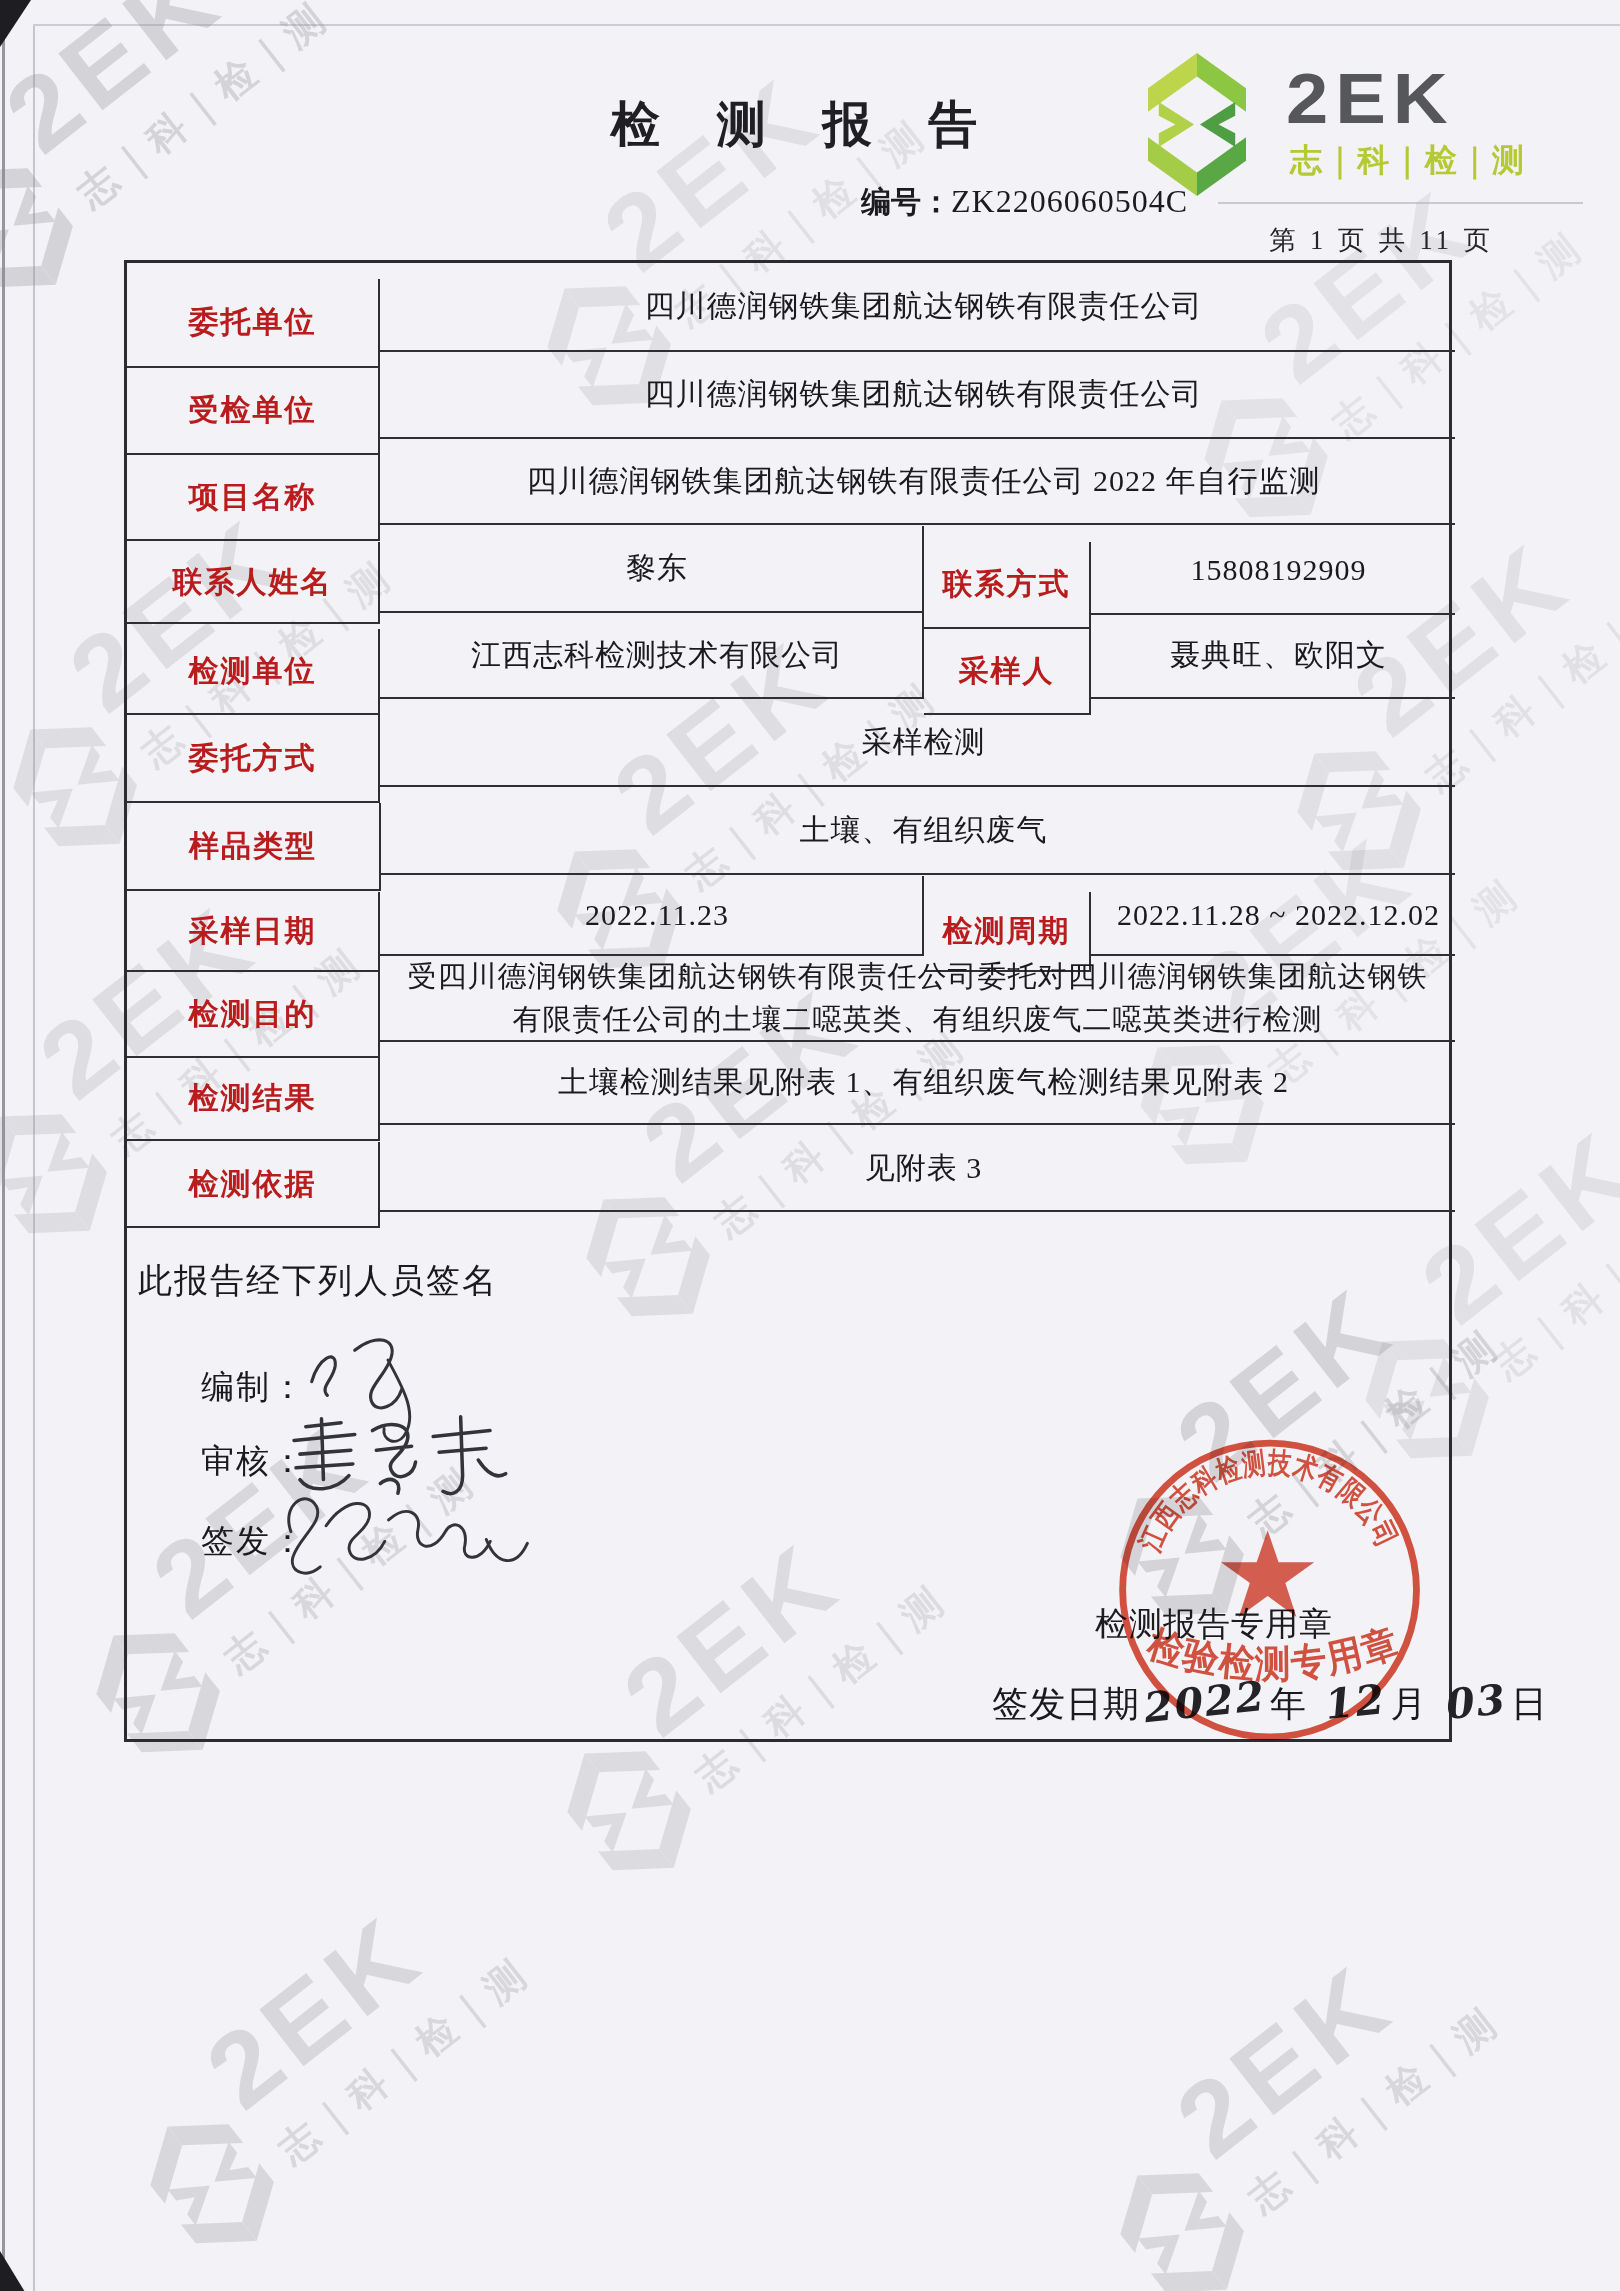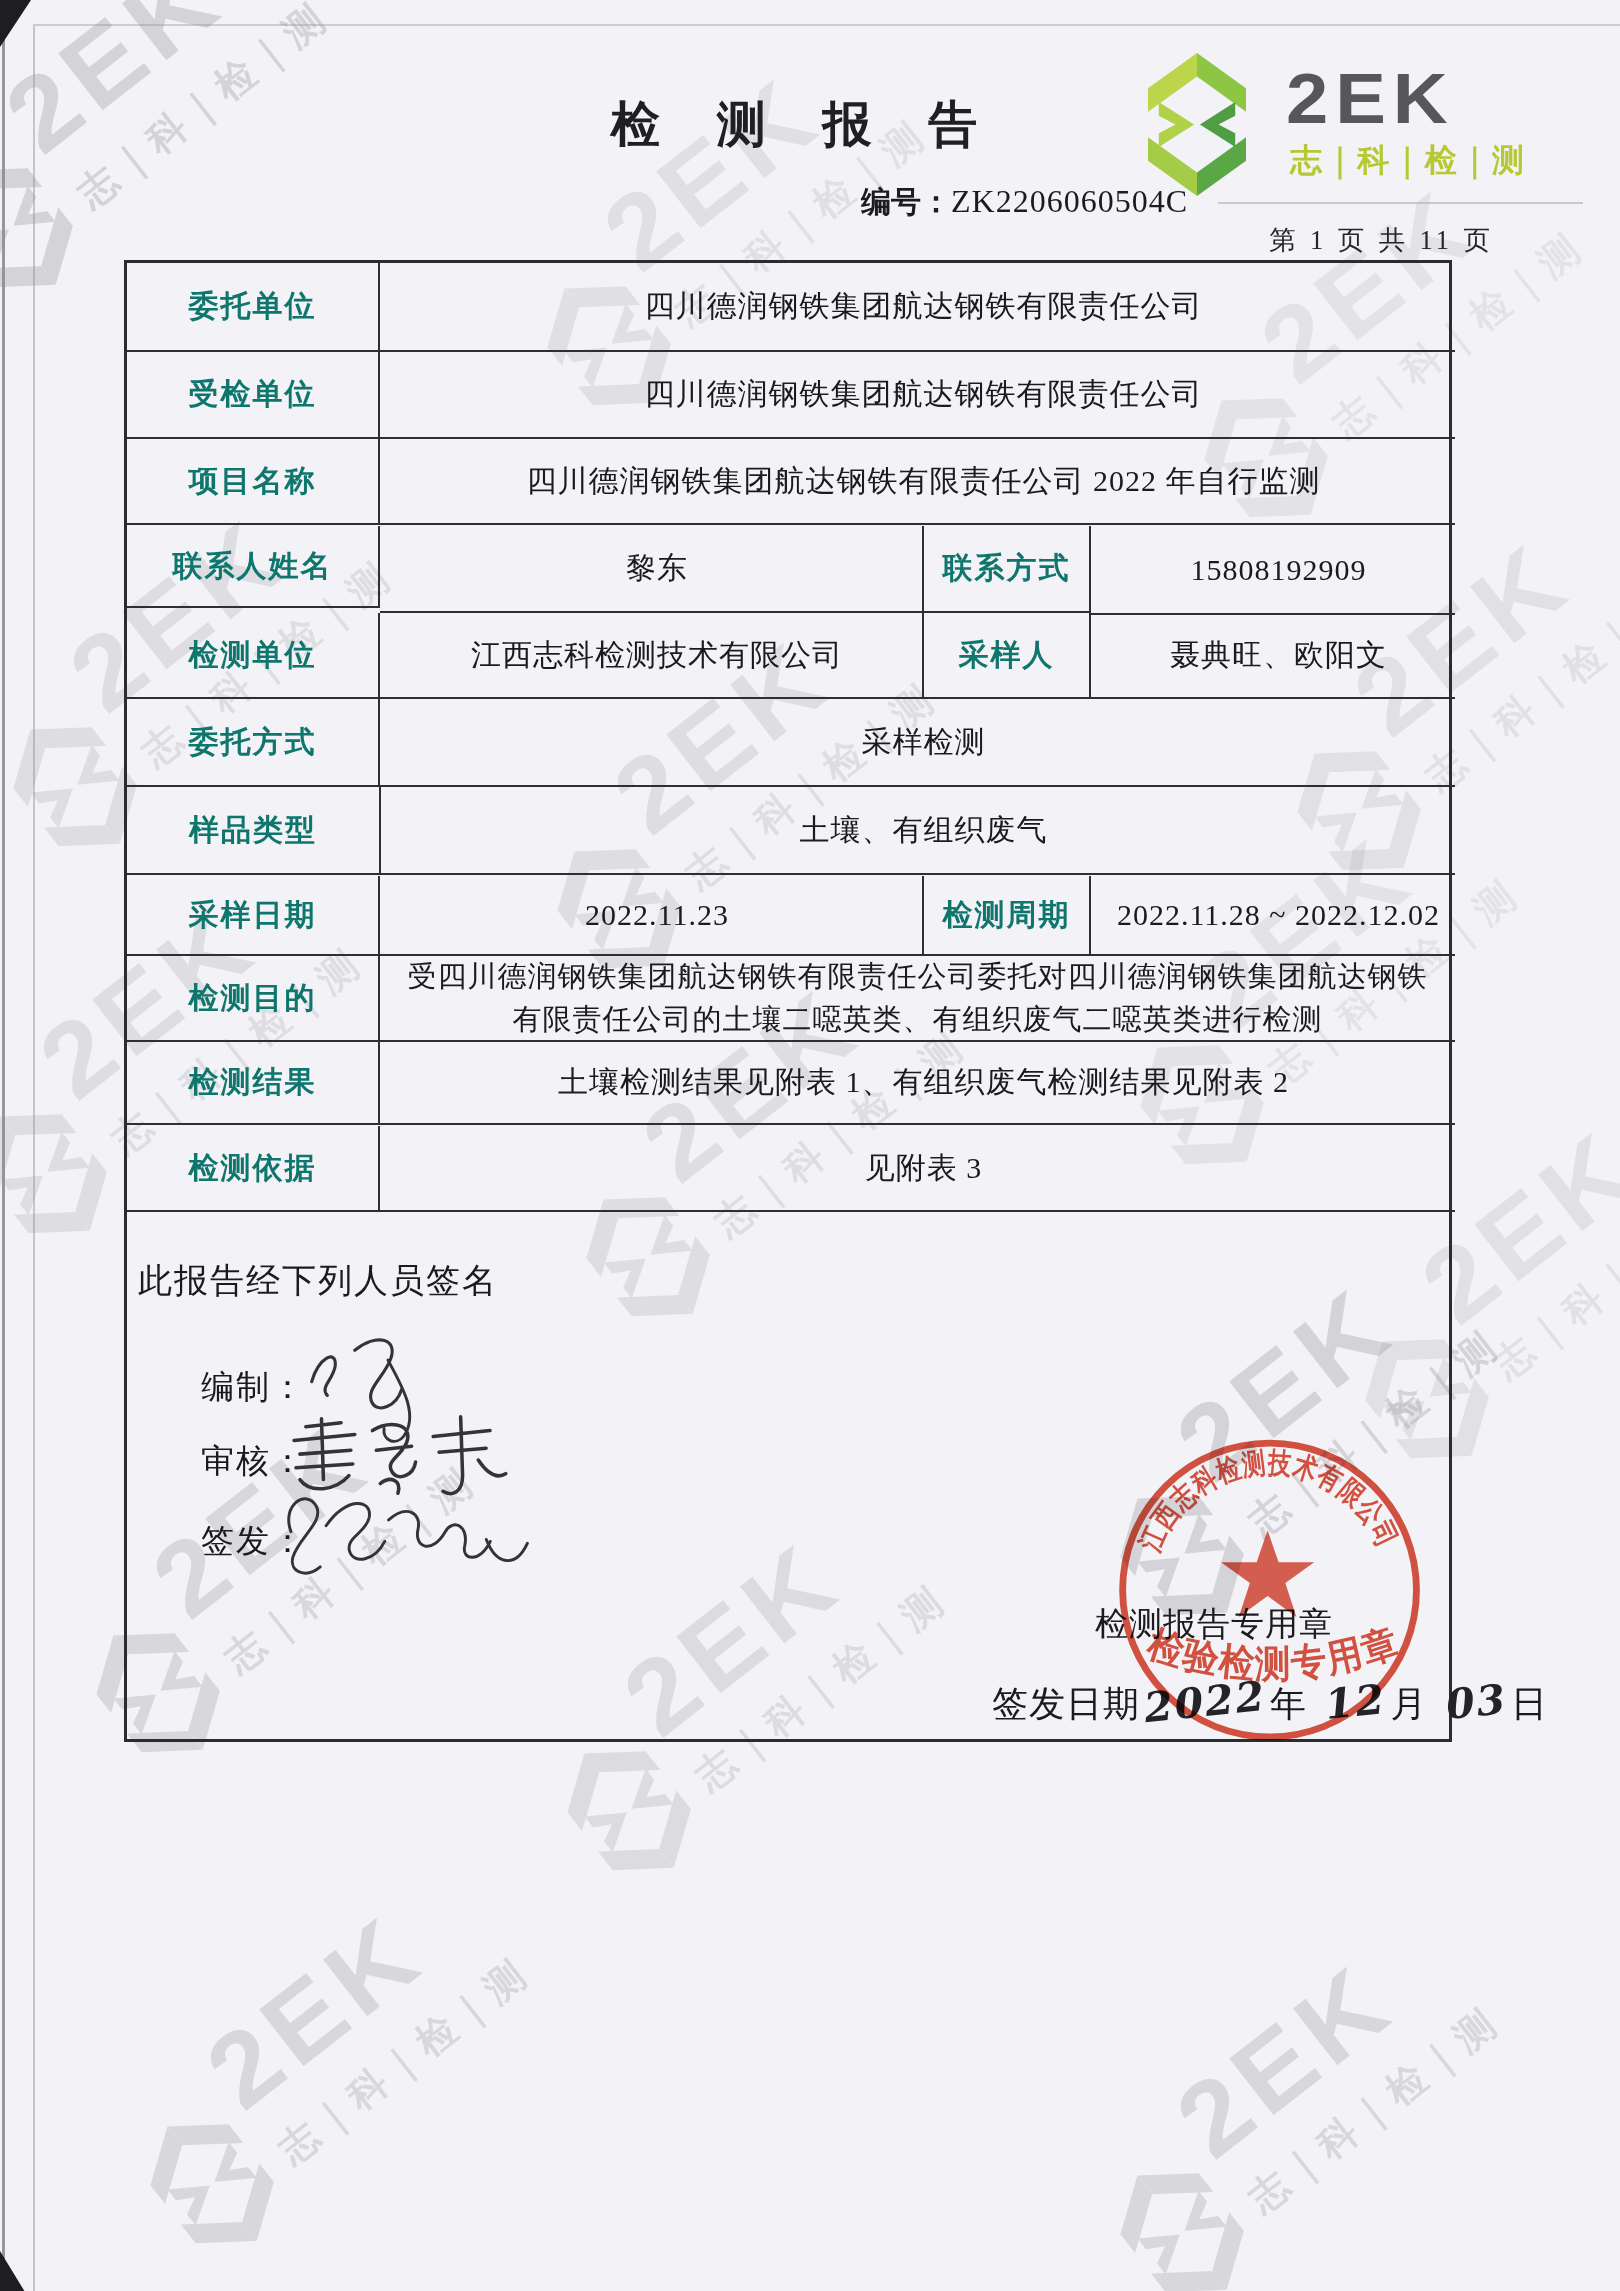--- a/index.html
+++ b/index.html
@@ -32,21 +32,21 @@
   .logo-brand-cn{position:absolute;left:147px;top:92px;font:700 32px "Liberation Sans",sans-serif;
                  letter-spacing:2px;color:#b5c934;white-space:nowrap;}
   .logo-rule{position:absolute;left:1218px;top:202px;width:365px;height:2px;background:#b9b7be;opacity:.7;z-index:3;}
   .page-info{position:absolute;left:1220px;top:222px;width:323px;text-align:center;
              font:400 26.5px "Liberation Serif",serif;color:#26262a;letter-spacing:3.9px;z-index:3;}
   
   #info-table{position:absolute;left:124px;top:260px;width:1328px;height:1482px;
               border:3.9px solid #2b2b30;box-sizing:border-box;z-index:2;}
   .cell{position:absolute;display:flex;align-items:center;justify-content:center;box-sizing:border-box;}
   .b-r{border-right:2px solid #2e2e33;} .b-b{border-bottom:2px solid #2e2e33;}
-  .lbl{font:700 30px "Liberation Sans",sans-serif;letter-spacing:2px;color:#0f766e;}
+  .lbl{font:700 30px "Liberation Sans",sans-serif;letter-spacing:2px;color:#b91c1c;margin-top:16px;}
   .val{font:400 30px "Liberation Serif",serif;color:#1b1b1f;letter-spacing:1px;text-align:center;padding-left:12px;}
   .val-sm{font-size:29px;line-height:43px;padding:0 22px;}
   
   .sig-note{position:absolute;left:138px;top:1258px;font:400 34px "Liberation Serif",serif;color:#1b1b1f;letter-spacing:2px;z-index:4;}
   .sig-label{position:absolute;font:400 33px "Liberation Serif",serif;color:#1b1b1f;letter-spacing:2px;z-index:4;}
   .sig-svg{position:absolute;z-index:4;}
   .sig-svg path{fill:none;stroke:#33333a;stroke-linecap:round;stroke-linejoin:round;}
   .stamp-caption{position:absolute;left:1095px;top:1602px;font:400 33px "Liberation Serif",serif;
                  color:#1c1c1f;letter-spacing:1px;z-index:5;}
   .issue-date{position:absolute;left:992px;top:1678px;display:flex;align-items:baseline;z-index:5;color:#1b1b1f;}

